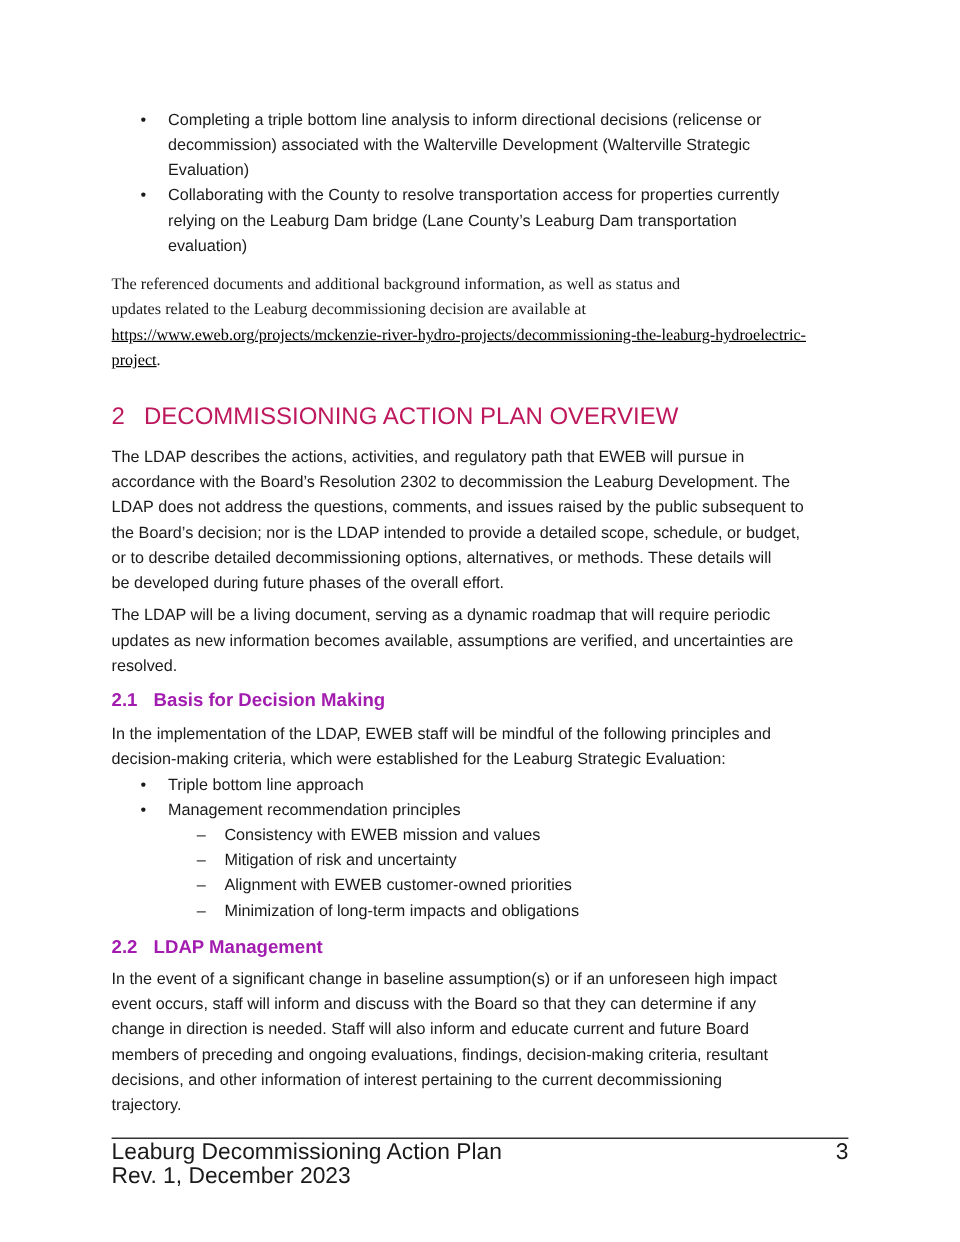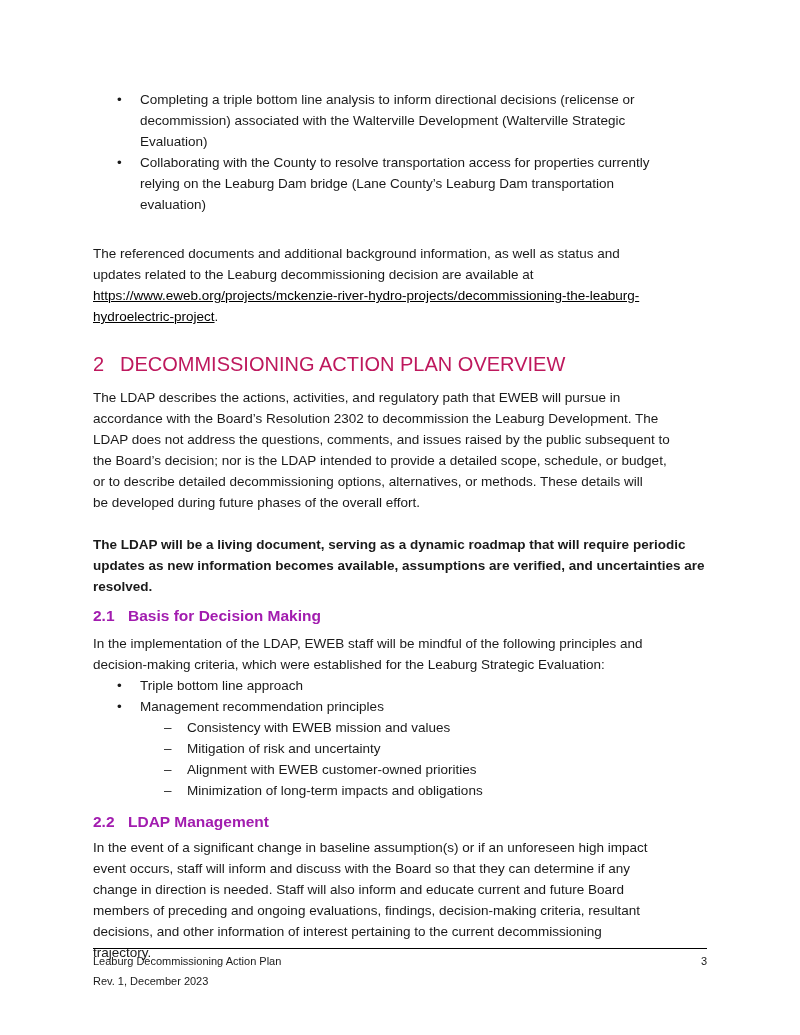--- a/index.html
+++ b/index.html
@@ -21,48 +21,48 @@
   ul.doc-bullets li { position: relative; padding-left: 47px; white-space: pre-line; }
   ul.doc-bullets li.l1::before {
     content: "\2022";
     position: absolute; left: 24px; top: 0;
   }
   ul.doc-bullets li.l2 { padding-left: 94px; }
   ul.doc-bullets li.l2::before {
     content: "\2013";
     position: absolute; left: 71px; top: 0;
   }
-  .intro-para { margin-top: 28px; }
+  .intro-para { margin-top: 11px; font-family: Liberation Serif, serif; }
   a.doc-link { color: #000000; text-decoration: underline; cursor: pointer; }
   .h1 {
     margin: 24px 0 10px 0;
     font-size: 20px;
     line-height: 26px;
     font-weight: 400;
     color: #be185d;
   }
   .h1 .num { display: inline-block; width: 27px; }
   .h2 {
     font-size: 15.5px;
     line-height: 21px;
     font-weight: 700;
     color: #a21caf;
     margin: 8px 0 7px 0;
   }
   .h2 .num { display: inline-block; width: 35px; }
   .h2.h22 { margin-top: 10px; margin-bottom: 5px; }
-  .para-gap { margin-top: 21px; font-weight: bold; }
+  .para-gap { margin-top: 6px; }
   .footer {
     position: absolute;
     left: 93px;
     right: 93px;
     top: 948px;
     border-top: 1px solid #000000;
     padding-top: 2px;
-    font-size: 11px;
+    font-size: 19px;
     line-height: 20px;
     color: #1a1a1a;
   }
   .footer-row { display: flex; justify-content: space-between; }
 </style>
 </head>
 <body>
 
 <div class="page">
 

